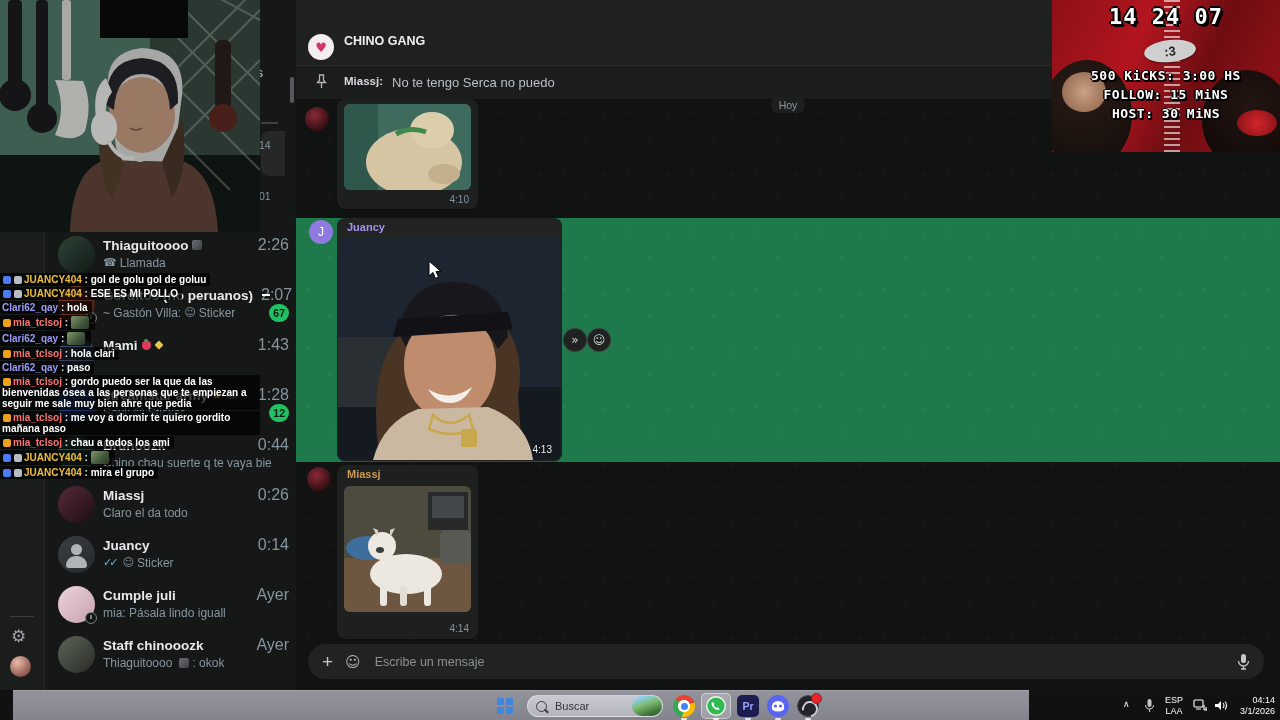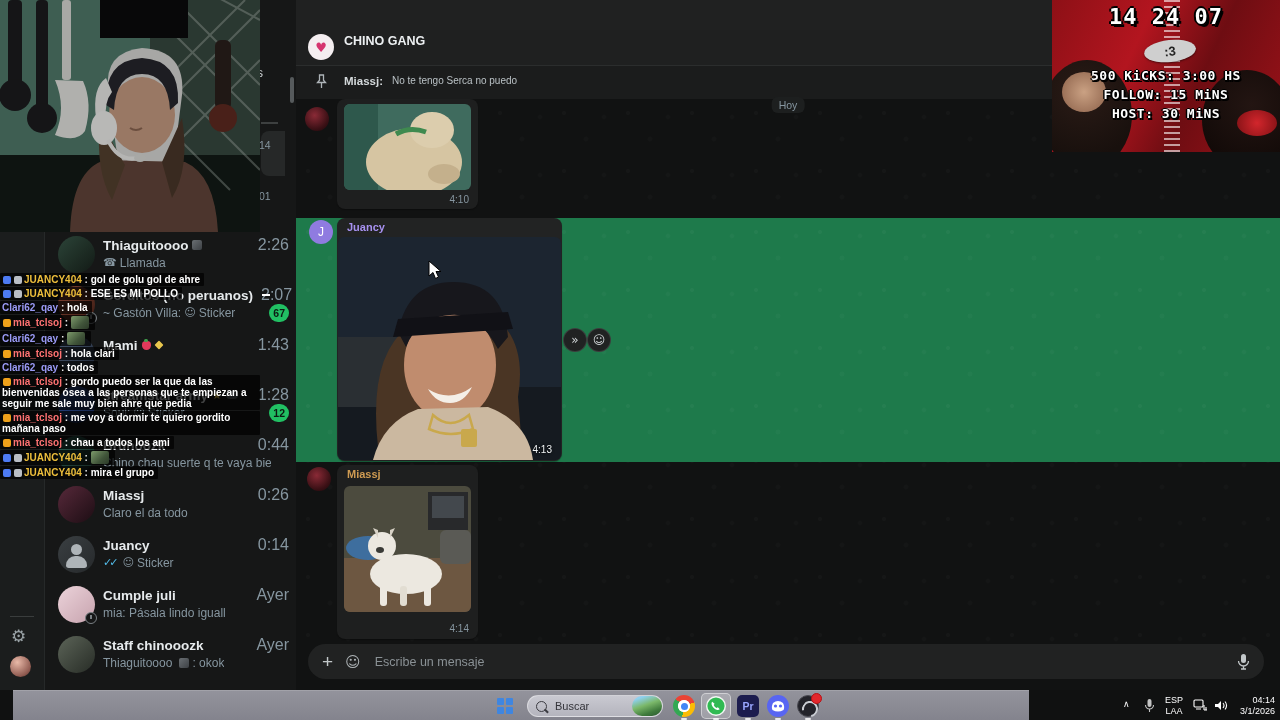--- a/index.html
+++ b/index.html
@@ -57,21 +57,21 @@
   #titlebar{left:0;top:0;width:984px;height:30px;background:#202121;}
   #chatheader{left:0;top:30px;width:984px;height:35px;background:#1f2020;border-bottom:1px solid #2b2d2d;}
   #grp-av{position:absolute;left:12px;top:4px;width:26px;height:26px;border-radius:50%;background:#f4eef0;
     display:flex;align-items:center;justify-content:center;color:#d5356f;font-size:13px;font-family:"DejaVu Sans",sans-serif;}
   #grp-title{position:absolute;left:48px;top:4px;color:#eceff1;font-size:12.5px;font-weight:bold;}
   #grp-members{position:absolute;left:48px;top:19px;width:760px;color:#9aa3a8;font-size:10.5px;
     white-space:nowrap;overflow:hidden;text-overflow:ellipsis;}
   #pinnedbar{left:0;top:66px;width:984px;height:33px;background:#1b1c1c;border-bottom:1px solid #262828;cursor:pointer;}
   #pin-ico{position:absolute;left:20px;top:8px;}
   #pin-sender{position:absolute;left:48px;top:9px;color:#d4d9db;font-size:11.5px;font-weight:bold;}
-  #pin-text{position:absolute;left:96px;top:9px;color:#b9c0c4;font-size:10px;}
+  #pin-text{position:absolute;left:96px;top:9px;color:#b9c0c4;font-size:13px;}
 
   #chatarea{left:0;top:99px;width:984px;height:591px;background:#111212;}
   .doodle{position:absolute;inset:0;opacity:.55;background:
     radial-gradient(circle at 12px 14px, rgba(255,255,255,.045) 1.5px, transparent 2.5px),
     radial-gradient(circle at 34px 40px, rgba(255,255,255,.03) 2px, transparent 3px),
     radial-gradient(circle at 52px 18px, rgba(255,255,255,.035) 1.5px, transparent 3px);
     background-size:64px 58px;}
   #day-pill{position:absolute;left:50%;top:-2px;transform:translateX(-50%);background:#1d1f1f;color:#8696a0;
     font-size:10.5px;padding:2px 7px;border-radius:6px;}
   .msg-av{position:absolute;width:24px;height:24px;border-radius:50%;}
@@ -463,27 +463,27 @@
       <path d="M96 118 Q92 88 106 78 L112 92 Q104 102 106 120 Z" fill="#e8e8e6"></path>
       <ellipse cx="104" cy="128" rx="13" ry="17" fill="#ececea"></ellipse>
       <path d="M108 140 Q118 162 138 158" stroke="#e8e8e6" stroke-width="4" fill="none"></path>
       <ellipse cx="140" cy="158" rx="6" ry="4" fill="#d8d8d4"></ellipse>
       <path d="M130 128 q6 4 12 0" stroke="#8a6450" stroke-width="2" fill="none"></path>
       <rect width="260" height="232" fill="#000" opacity=".22"></rect>
     </svg>
   </div>
 
   <div id="twitch" class="abs layer11">
-      <div class="tl"><span class="tbadge" style="background: rgb(77, 123, 243);"></span><span class="tbadge" style="background: rgb(185, 190, 197);"></span><span class="tuser" style="color: rgb(238, 191, 60);">JUANCY404</span><span class="tsep"> : </span><span class="ttext">gol de golu gol de ahre</span></div>
+      <div class="tl"><span class="tbadge" style="background: rgb(77, 123, 243);"></span><span class="tbadge" style="background: rgb(185, 190, 197);"></span><span class="tuser" style="color: rgb(238, 191, 60);">JUANCY404</span><span class="tsep"> : </span><span class="ttext">gol de golu gol de goluu</span></div>
       <div class="tl"><span class="tbadge" style="background: rgb(77, 123, 243);"></span><span class="tbadge" style="background: rgb(185, 190, 197);"></span><span class="tuser" style="color: rgb(238, 191, 60);">JUANCY404</span><span class="tsep"> : </span><span class="ttext">ESE ES MI POLLO</span></div>
       <div class="tl"><span class="tuser" style="color: rgb(154, 154, 245);">Clari62_qay</span><span class="tsep"> : </span><span class="ttext">hola</span></div>
       <div class="tl"><span class="tbadge" style="background: rgb(239, 161, 26);"></span><span class="tuser" style="color: rgb(255, 114, 114);">mia_tclsoj</span><span class="tsep"> : </span><span class="temote"></span></div>
       <div class="tl"><span class="tuser" style="color: rgb(154, 154, 245);">Clari62_qay</span><span class="tsep"> : </span><span class="temote"></span></div>
       <div class="tl"><span class="tbadge" style="background: rgb(239, 161, 26);"></span><span class="tuser" style="color: rgb(255, 114, 114);">mia_tclsoj</span><span class="tsep"> : </span><span class="ttext">hola clari</span></div>
-      <div class="tl"><span class="tuser" style="color: rgb(154, 154, 245);">Clari62_qay</span><span class="tsep"> : </span><span class="ttext">todos</span></div>
+      <div class="tl"><span class="tuser" style="color: rgb(154, 154, 245);">Clari62_qay</span><span class="tsep"> : </span><span class="ttext">paso</span></div>
       <div class="tl"><span class="tbadge" style="background: rgb(239, 161, 26);"></span><span class="tuser" style="color: rgb(255, 114, 114);">mia_tclsoj</span><span class="tsep"> : </span><span class="ttext">gordo puedo ser la que da las bienvenidas ósea a las personas que te empiezan a seguir me sale muy bien ahre que pedia</span></div>
       <div class="tl"><span class="tbadge" style="background: rgb(239, 161, 26);"></span><span class="tuser" style="color: rgb(255, 114, 114);">mia_tclsoj</span><span class="tsep"> : </span><span class="ttext">me voy a dormir te quiero gordito mañana paso</span></div>
       <div class="tl"><span class="tbadge" style="background: rgb(239, 161, 26);"></span><span class="tuser" style="color: rgb(255, 114, 114);">mia_tclsoj</span><span class="tsep"> : </span><span class="ttext">chau a todos los ami</span></div>
       <div class="tl"><span class="tbadge" style="background: rgb(77, 123, 243);"></span><span class="tbadge" style="background: rgb(185, 190, 197);"></span><span class="tuser" style="color: rgb(238, 191, 60);">JUANCY404</span><span class="tsep"> : </span><span class="temote"></span></div>
       <div class="tl"><span class="tbadge" style="background: rgb(77, 123, 243);"></span><span class="tbadge" style="background: rgb(185, 190, 197);"></span><span class="tuser" style="color: rgb(238, 191, 60);">JUANCY404</span><span class="tsep"> : </span><span class="ttext">mira el grupo</span></div>
     </div>
 
   <div id="clockov" class="abs layer12">
     <div class="cblob" style="left:-10px;top:60px;width:90px;height:110px;background:radial-gradient(circle at 45% 30%,#2a1b16,#18100d 70%);"></div>
     <div class="cblob" style="left:10px;top:72px;width:44px;height:40px;background:radial-gradient(circle,#caa183,#8a5f48);"></div>

